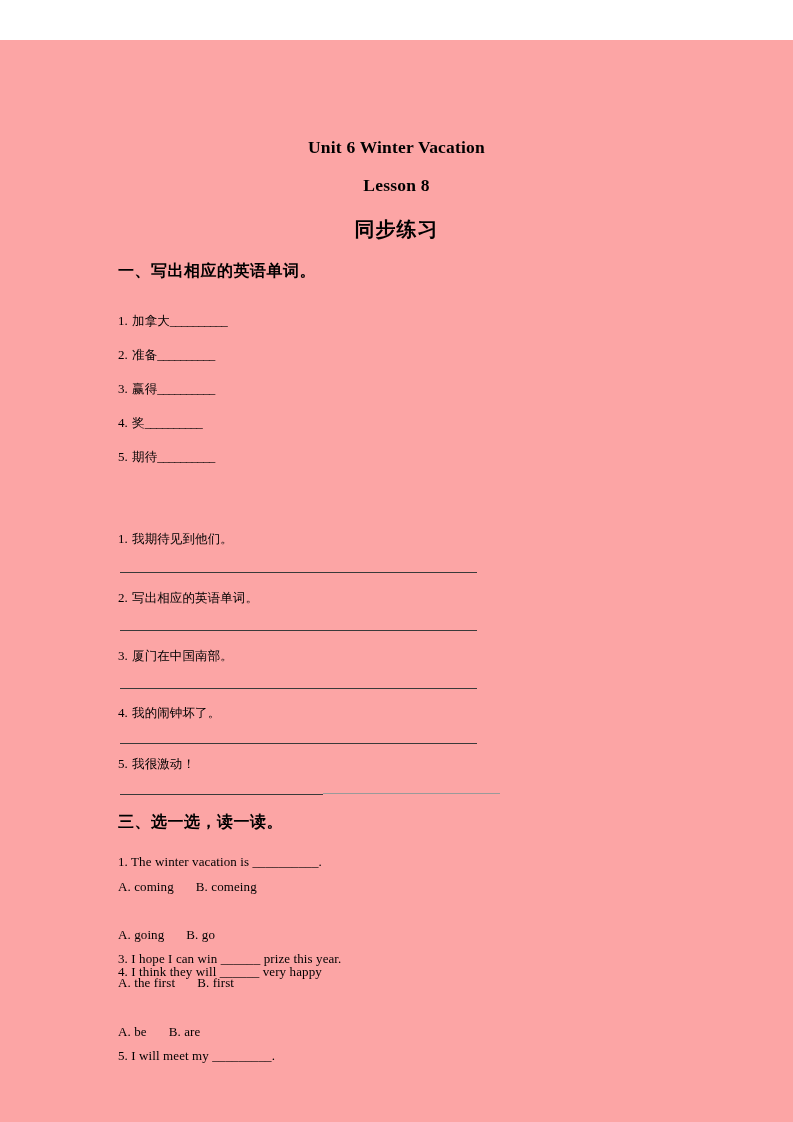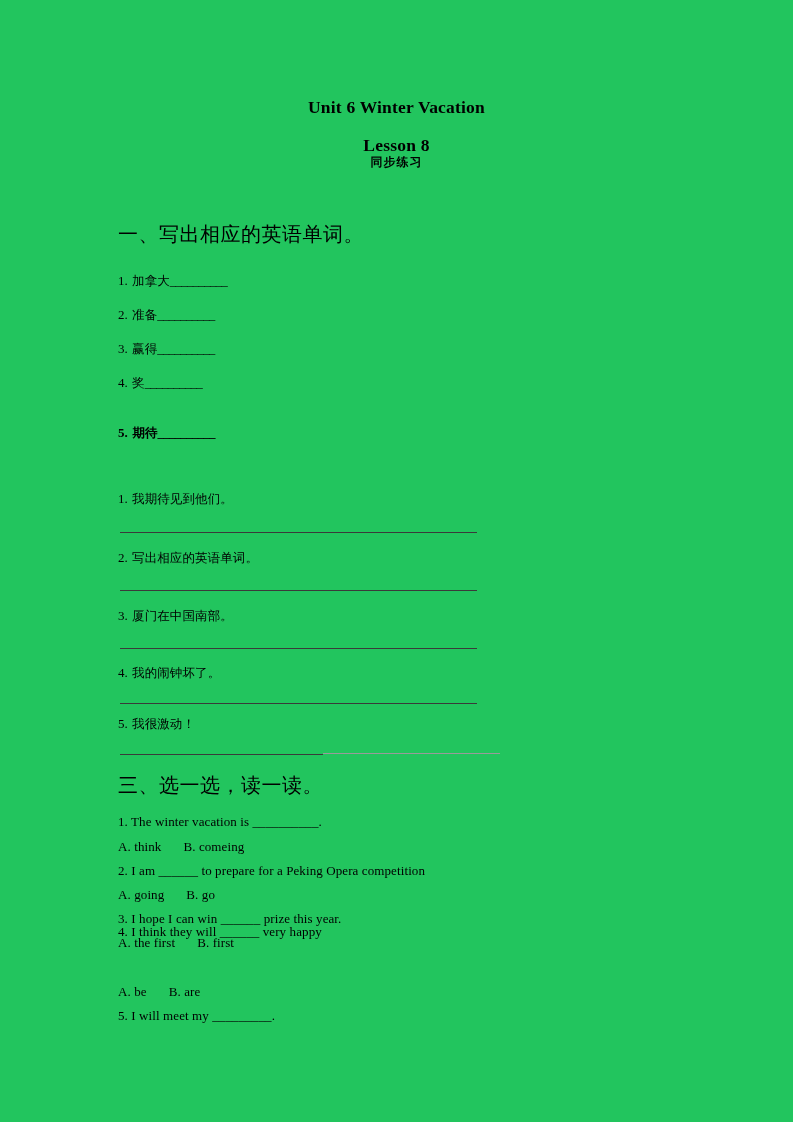--- a/index.html
+++ b/index.html
@@ -11,51 +11,52 @@
     width: 793px;
     height: 1122px;
     position: relative;
     font-family: "Liberation Serif", "DejaVu Serif", serif;
     color: #000000;
     overflow: hidden;
   }
   .page {
     position: absolute;
     inset: 0;
-    background: #22c55e;
+    background: #fca5a5;
+    margin-top: 40px;
   }
 
   
   .doc-title {
     position: absolute;
     left: 0;
     width: 793px;
     text-align: center;
     font-family: "Liberation Serif", "DejaVu Serif", serif;
     font-weight: bold;
     font-size: 17.5px;
     letter-spacing: 0.2px;
   }
   .title-1 { top: 97px; }
   .title-2 { top: 135px; }
   .title-3 {
-    top: 154px;
+    top: 176px;
     font-family: Liberation Sans, sans-serif;
     font-weight: bold;
-    font-size: 12px;
+    font-size: 20px;
     letter-spacing: 1px;
   }
 
   
   .section-heading {
     position: absolute;
     left: 118px;
     font-family: "DejaVu Sans", "Liberation Sans", sans-serif;
-    font-weight: normal;
-    font-size: 20px;
+    font-weight: bold;
+    font-size: 16px;
     letter-spacing: 0.5px;
     white-space: nowrap;
   }
 
   
   .item {
     position: absolute;
     left: 118px;
     font-family: "Liberation Serif", "DejaVu Serif", serif;
     font-size: 13px;
@@ -113,21 +114,21 @@
   <div class="item cn" style="top:341px;">
     <span class="num">3.</span>
     <span>赢得</span><span class="blank">__________</span>
   </div>
 
   <div class="item cn" style="top:375px;">
     <span class="num">4.</span>
     <span>奖</span><span class="blank">__________</span>
   </div>
 
-  <div class="item cn" style="top:425px;font-weight:bold;">
+  <div class="item cn" style="top:409px;">
     <span class="num">5.</span>
     <span>期待</span><span class="blank">__________</span>
   </div>
 
 
   <div class="item cn" style="top:491px;">
     <span class="num">1.</span>
     <span>我期待见到他们。</span>
   </div>
   <div class="rule" style="top:532px; width:357px;"></div>
@@ -154,24 +155,23 @@
     <span class="num">5.</span>
     <span>我很激动！</span>
   </div>
   <div class="rule" style="top:754px; width:203px;"></div>
   <div class="rule-ext" style="top:753px; left:323px; width:177px;"></div>
 
   <div class="section-heading" style="top:772px;">三、选一选，读一读。</div>
 
   <div class="item" style="top:814px;">1. The winter vacation is __________.</div>
   <div class="item" style="top:839px;">
-    <span>A. think</span><span class="opt-gap"></span><span>B. comeing</span>
+    <span>A. coming</span><span class="opt-gap"></span><span>B. comeing</span>
   </div>
 
-  <div class="item" style="top:863px;">2. I am ______ to prepare for a Peking Opera competition</div>
   <div class="item" style="top:887px;">
     <span>A. going</span><span class="opt-gap"></span><span>B. go</span>
   </div>
 
   <div class="item" style="top:911px;">3. I hope I can win ______ prize this year.</div>
   <div class="item" style="top:935px;">
     <span>A. the first</span><span class="opt-gap"></span><span>B. first</span>
   </div>
 
   <div class="item" style="top:924px;">4. I think they will ______ very happy</div>

